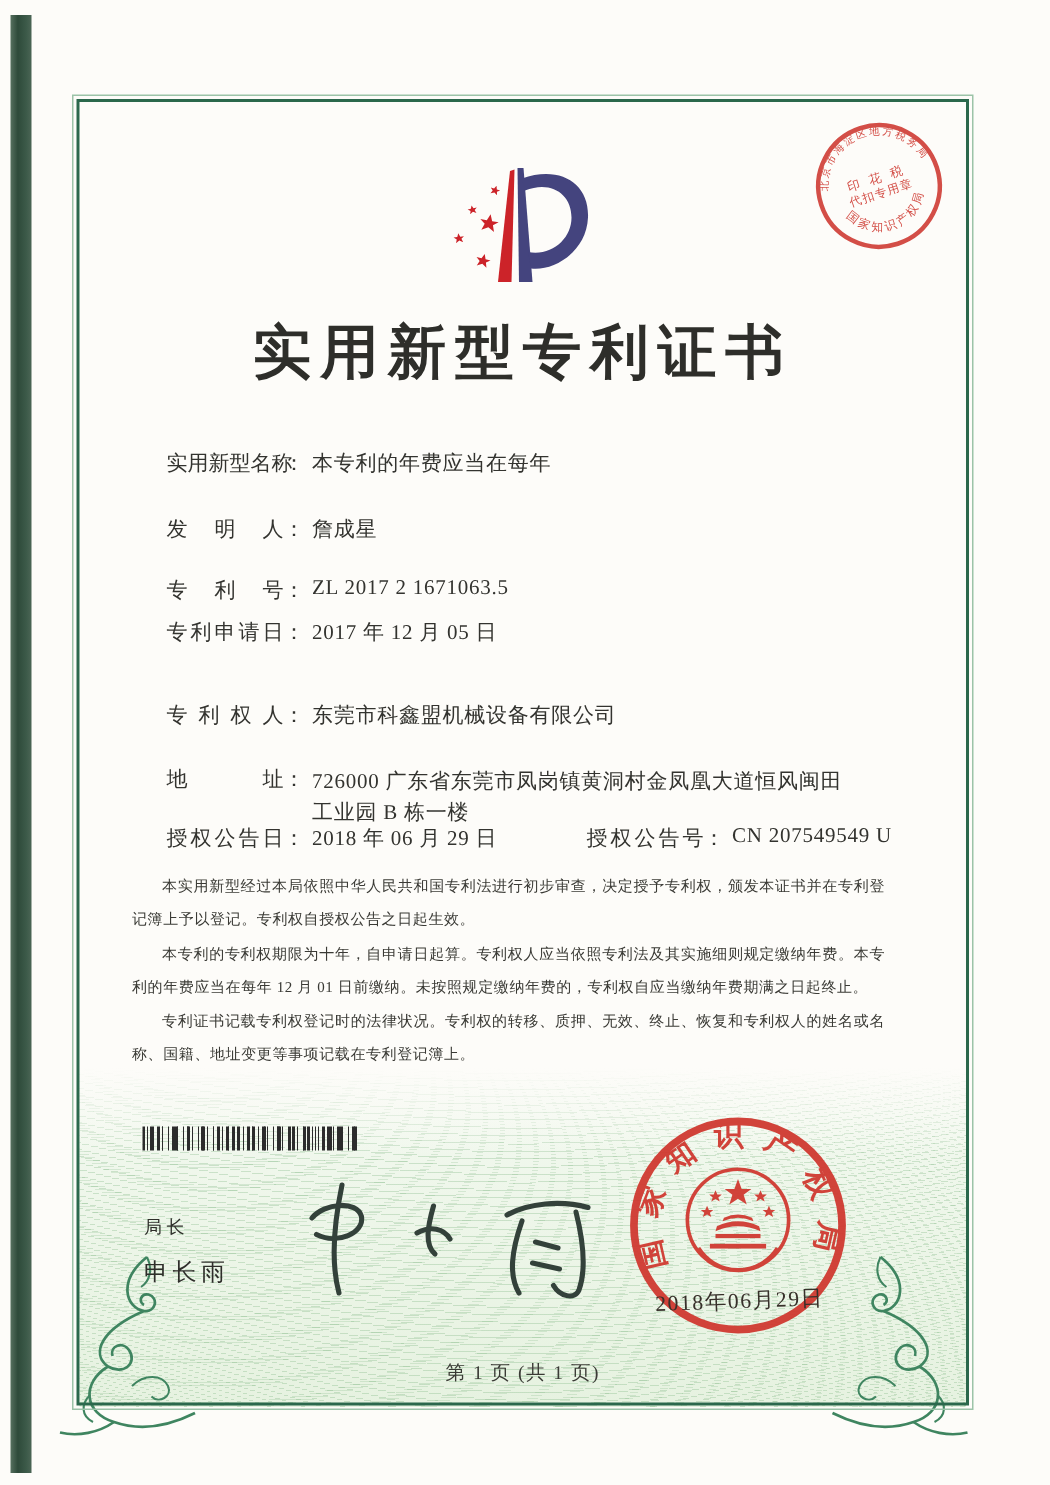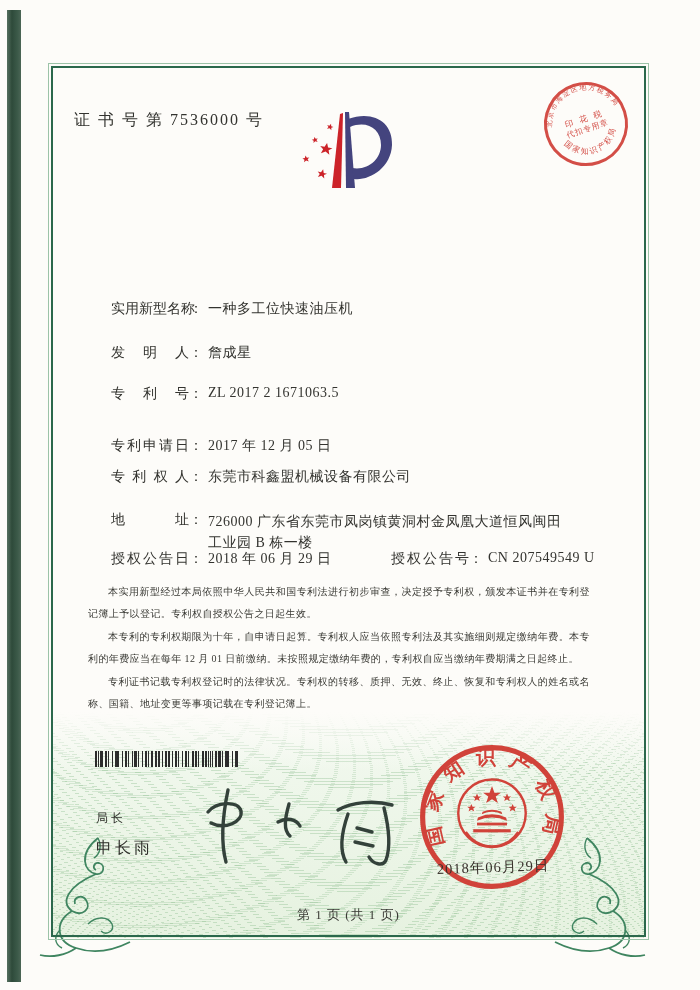--- a/index.html
+++ b/index.html
@@ -39,21 +39,21 @@
   }
   .fields { position:absolute; left:0; top:0; z-index:3; width:700px; }
   .frow { position:absolute; left:88px; font-size:14px; color:#33332f; white-space:nowrap; }
   .frow .lab {
     display:inline-block; width:78px; text-align:justify; text-align-last:justify;
     vertical-align:top;
     margin-left:23px;
   }
   .frow .col { display:inline-block; vertical-align:top; }
   .frow .val { display:inline-block; margin-left:5px; vertical-align:top; white-space:pre-line; max-width:440px; letter-spacing:.5px; }
-  .r1{top:300px}.r2{top:344px}.r3{top:385px}.r4{top:437px}.r5{top:468px}
+  .r1{top:300px}.r2{top:344px}.r3{top:385px}.r4{top:413px}.r5{top:468px}
   .r6{top:511px} .r6 .val{line-height:21px;}
   .r7{top:550px}
   .grant2 { position:absolute; left:280px; top:0; white-space:nowrap; }
   .paras {
     position:absolute; left:88px; top:581px; width:502px; z-index:3;
     font-size:10px; line-height:22.4px; text-align:justify; color:#3a3a35; letter-spacing:.4px;
   }
   .paras p { text-indent:2em; }
   
   .guilloche {
@@ -91,21 +91,20 @@
 </style>
 </head>
 <body>
 
 <div class="photo">
 
   <div class="cover-edge"></div>
 
   <div class="guilloche"></div>
 
-  <div class="cert-no">证 书 号 第 7536000 号</div>
 
   <div class="logo">
     <svg viewBox="0 0 100 86" width="100" height="86">
       <defs>
         <path id="st" d="M0,-10 L2.9,-3.1 10,-3.1 4.5,1.2 6.9,8.1 0,4 -6.9,8.1 -4.5,1.2 -10,-3.1 -2.9,-3.1 Z"></path>
       </defs>
 
       <polygon points="43,6 46,5 44,80 35,80" fill="#cc2329"></polygon>
 
       <polygon points="48,4 52,4 58,80 49,80" fill="#44447e"></polygon>
@@ -129,24 +128,25 @@
       </text>
       <text x="50" y="47" font-size="9.5" fill="#d04038" text-anchor="middle" letter-spacing="2.5" font-family="Liberation Serif, serif">印 花 税</text>
       <text x="50" y="58.5" font-size="9" fill="#d04038" text-anchor="middle" letter-spacing="1" font-family="Liberation Serif, serif">代扣专用章</text>
       <path id="taxBot" d="M 20.6,67 A 34,34 0 0 0 79.4,67" fill="none"></path>
       <text font-size="9" fill="#d04038" letter-spacing="2" font-family="Liberation Serif, serif">
         <textPath href="#taxBot" startOffset="50%" text-anchor="middle">国家知识产权局</textPath>
       </text>
     </svg>
   </div>
 
+  <div class="title">实用新型专利证书</div>
 
   <div class="fields">
     <div class="frow r1">
-      <span class="lab">实用新型名称</span><span class="col">：</span><span class="val">一种多工位快速油压机</span>
+      <span class="lab">实用新型名称</span><span class="col">：</span><span class="val">本专利的年费应当在每年</span>
     </div>
     <div class="frow r2">
       <span class="lab">发明人</span><span class="col">：</span><span class="val">詹成星</span>
     </div>
     <div class="frow r3">
       <span class="lab">专利号</span><span class="col">：</span><span class="val">ZL 2017 2 1671063.5</span>
     </div>
     <div class="frow r4">
       <span class="lab">专利申请日</span><span class="col">：</span><span class="val">2017 年 12 月 05 日</span>
     </div>

